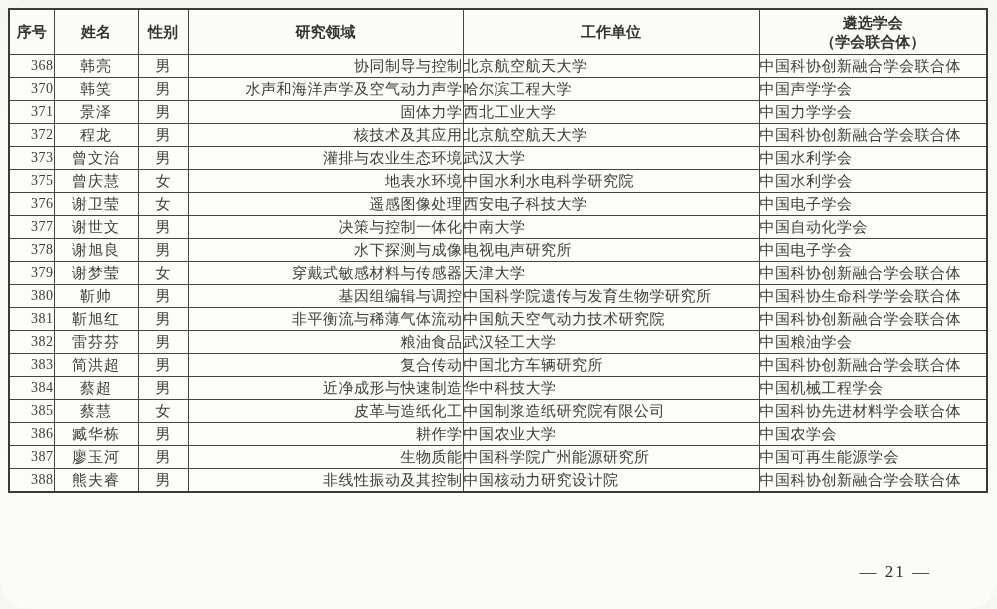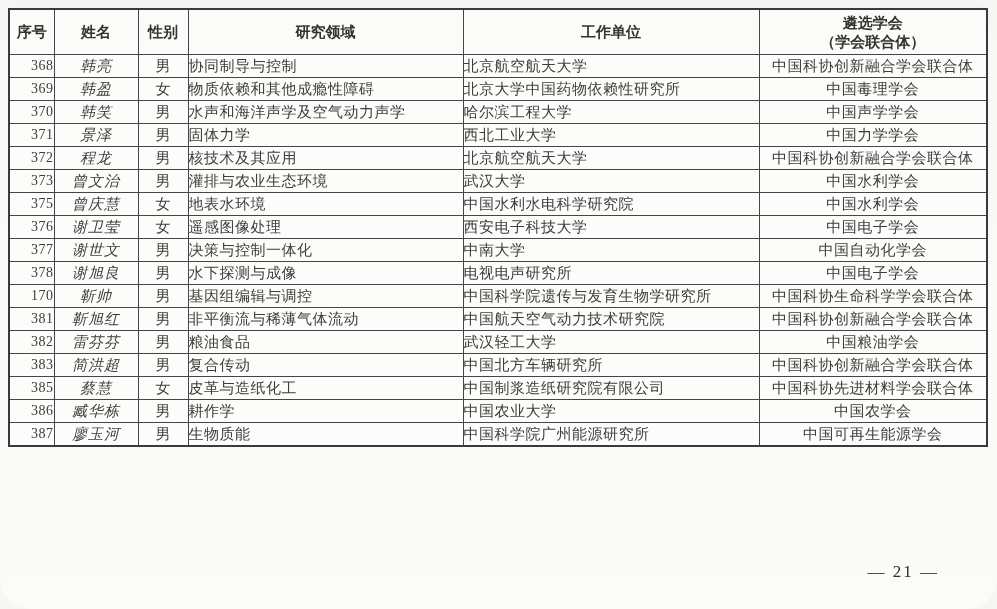--- a/index.html
+++ b/index.html
@@ -58,45 +58,44 @@
     line-height: 22px;
   }
   td.c-no {
     text-align: right;
     font-size: 14px;
     letter-spacing: 0.5px;
   }
   td.c-name {
     text-align: center;
     letter-spacing: 1px;
-    font-style: italic;
   }
   td.c-gender {
     text-align: center;
   }
   td.c-field {
-    text-align: left;
+    text-align: right;
     padding-left: 9px;
     letter-spacing: 0.5px;
   }
   td.c-unit {
     text-align: left;
     padding-left: 10px;
     letter-spacing: 0.5px;
     margin-left: 24px;
   }
   td.c-society {
-    text-align: center;
+    text-align: left;
     padding-left: 9px;
     letter-spacing: 0.5px;
     margin-top: 24px;
   }
   .page-number {
     position: absolute;
-    right: 58px;
+    right: 66px;
     top: 562px;
     font-family: "Liberation Serif", "DejaVu Serif", serif;
     font-size: 17px;
     color: #2f2f2d;
     letter-spacing: 2px;
   }
 </style>
 </head>
 <body>
 
@@ -127,28 +126,20 @@
       <tbody>
   <tr>
     <td class="c-no">368</td>
     <td class="c-name">韩亮</td>
     <td class="c-gender">男</td>
     <td class="c-field">协同制导与控制</td>
     <td class="c-unit">北京航空航天大学</td>
     <td class="c-society">中国科协创新融合学会联合体</td>
   </tr>
 
-  <tr>
-    <td class="c-no">369</td>
-    <td class="c-name">韩盈</td>
-    <td class="c-gender">女</td>
-    <td class="c-field">物质依赖和其他成瘾性障碍</td>
-    <td class="c-unit">北京大学中国药物依赖性研究所</td>
-    <td class="c-society">中国毒理学会</td>
-  </tr>
 
   <tr>
     <td class="c-no">370</td>
     <td class="c-name">韩笑</td>
     <td class="c-gender">男</td>
     <td class="c-field">水声和海洋声学及空气动力声学</td>
     <td class="c-unit">哈尔滨工程大学</td>
     <td class="c-society">中国声学学会</td>
   </tr>
 
@@ -209,23 +200,31 @@
 
   <tr>
     <td class="c-no">378</td>
     <td class="c-name">谢旭良</td>
     <td class="c-gender">男</td>
     <td class="c-field">水下探测与成像</td>
     <td class="c-unit">电视电声研究所</td>
     <td class="c-society">中国电子学会</td>
   </tr>
 
-
-  <tr>
-    <td class="c-no">170</td>
+  <tr>
+    <td class="c-no">379</td>
+    <td class="c-name">谢梦莹</td>
+    <td class="c-gender">女</td>
+    <td class="c-field">穿戴式敏感材料与传感器</td>
+    <td class="c-unit">天津大学</td>
+    <td class="c-society">中国科协创新融合学会联合体</td>
+  </tr>
+
+  <tr>
+    <td class="c-no">380</td>
     <td class="c-name">靳帅</td>
     <td class="c-gender">男</td>
     <td class="c-field">基因组编辑与调控</td>
     <td class="c-unit">中国科学院遗传与发育生物学研究所</td>
     <td class="c-society">中国科协生命科学学会联合体</td>
   </tr>
 
   <tr>
     <td class="c-no">381</td>
     <td class="c-name">靳旭红</td>
@@ -246,20 +245,28 @@
 
   <tr>
     <td class="c-no">383</td>
     <td class="c-name">简洪超</td>
     <td class="c-gender">男</td>
     <td class="c-field">复合传动</td>
     <td class="c-unit">中国北方车辆研究所</td>
     <td class="c-society">中国科协创新融合学会联合体</td>
   </tr>
 
+  <tr>
+    <td class="c-no">384</td>
+    <td class="c-name">蔡超</td>
+    <td class="c-gender">男</td>
+    <td class="c-field">近净成形与快速制造</td>
+    <td class="c-unit">华中科技大学</td>
+    <td class="c-society">中国机械工程学会</td>
+  </tr>
 
   <tr>
     <td class="c-no">385</td>
     <td class="c-name">蔡慧</td>
     <td class="c-gender">女</td>
     <td class="c-field">皮革与造纸化工</td>
     <td class="c-unit">中国制浆造纸研究院有限公司</td>
     <td class="c-society">中国科协先进材料学会联合体</td>
   </tr>
 
@@ -274,18 +281,26 @@
 
   <tr>
     <td class="c-no">387</td>
     <td class="c-name">廖玉河</td>
     <td class="c-gender">男</td>
     <td class="c-field">生物质能</td>
     <td class="c-unit">中国科学院广州能源研究所</td>
     <td class="c-society">中国可再生能源学会</td>
   </tr>
 
+  <tr>
+    <td class="c-no">388</td>
+    <td class="c-name">熊夫睿</td>
+    <td class="c-gender">男</td>
+    <td class="c-field">非线性振动及其控制</td>
+    <td class="c-unit">中国核动力研究设计院</td>
+    <td class="c-society">中国科协创新融合学会联合体</td>
+  </tr>
 </tbody>
     </table>
   </div>
 
   <div class="page-number">— 21 —</div>
 </div>
 
 </body></html>

